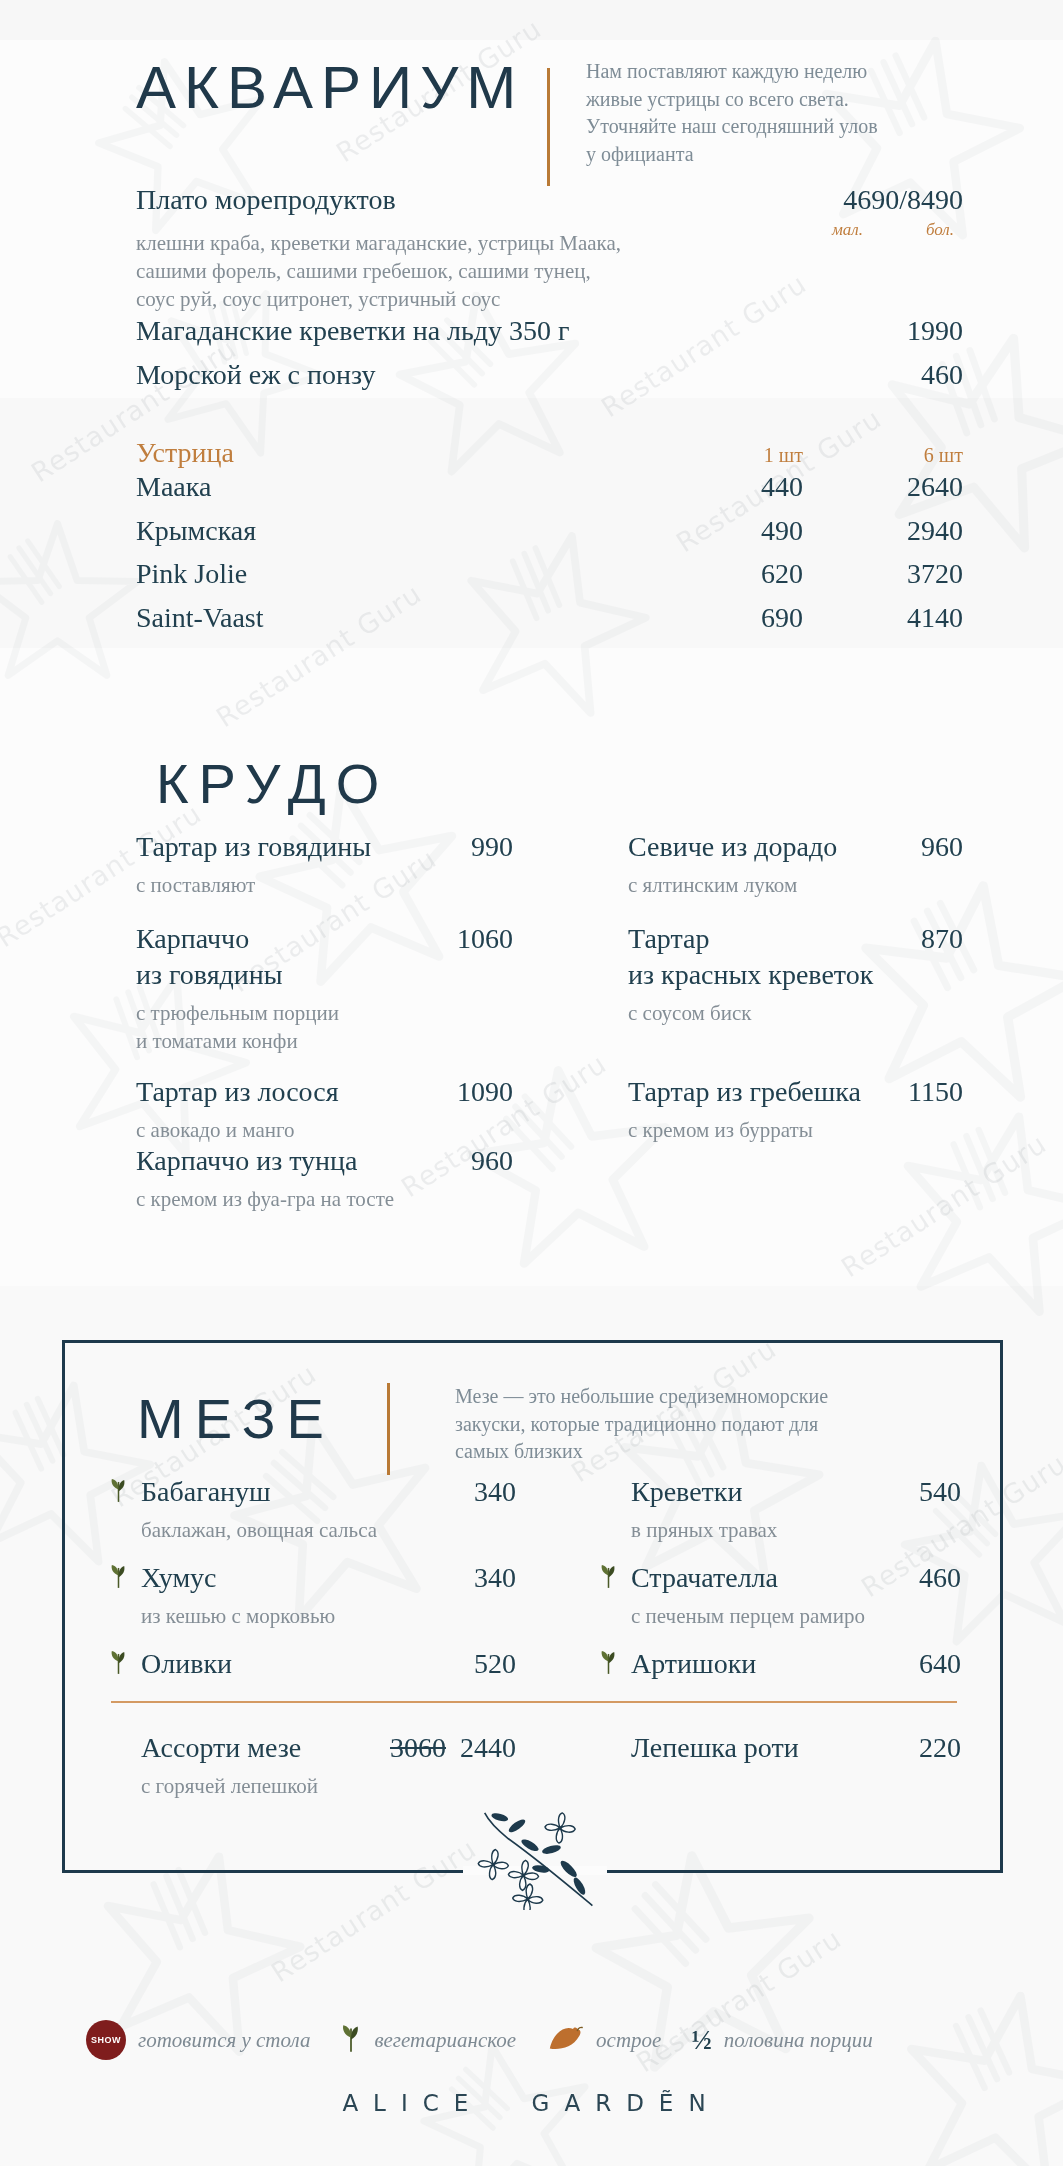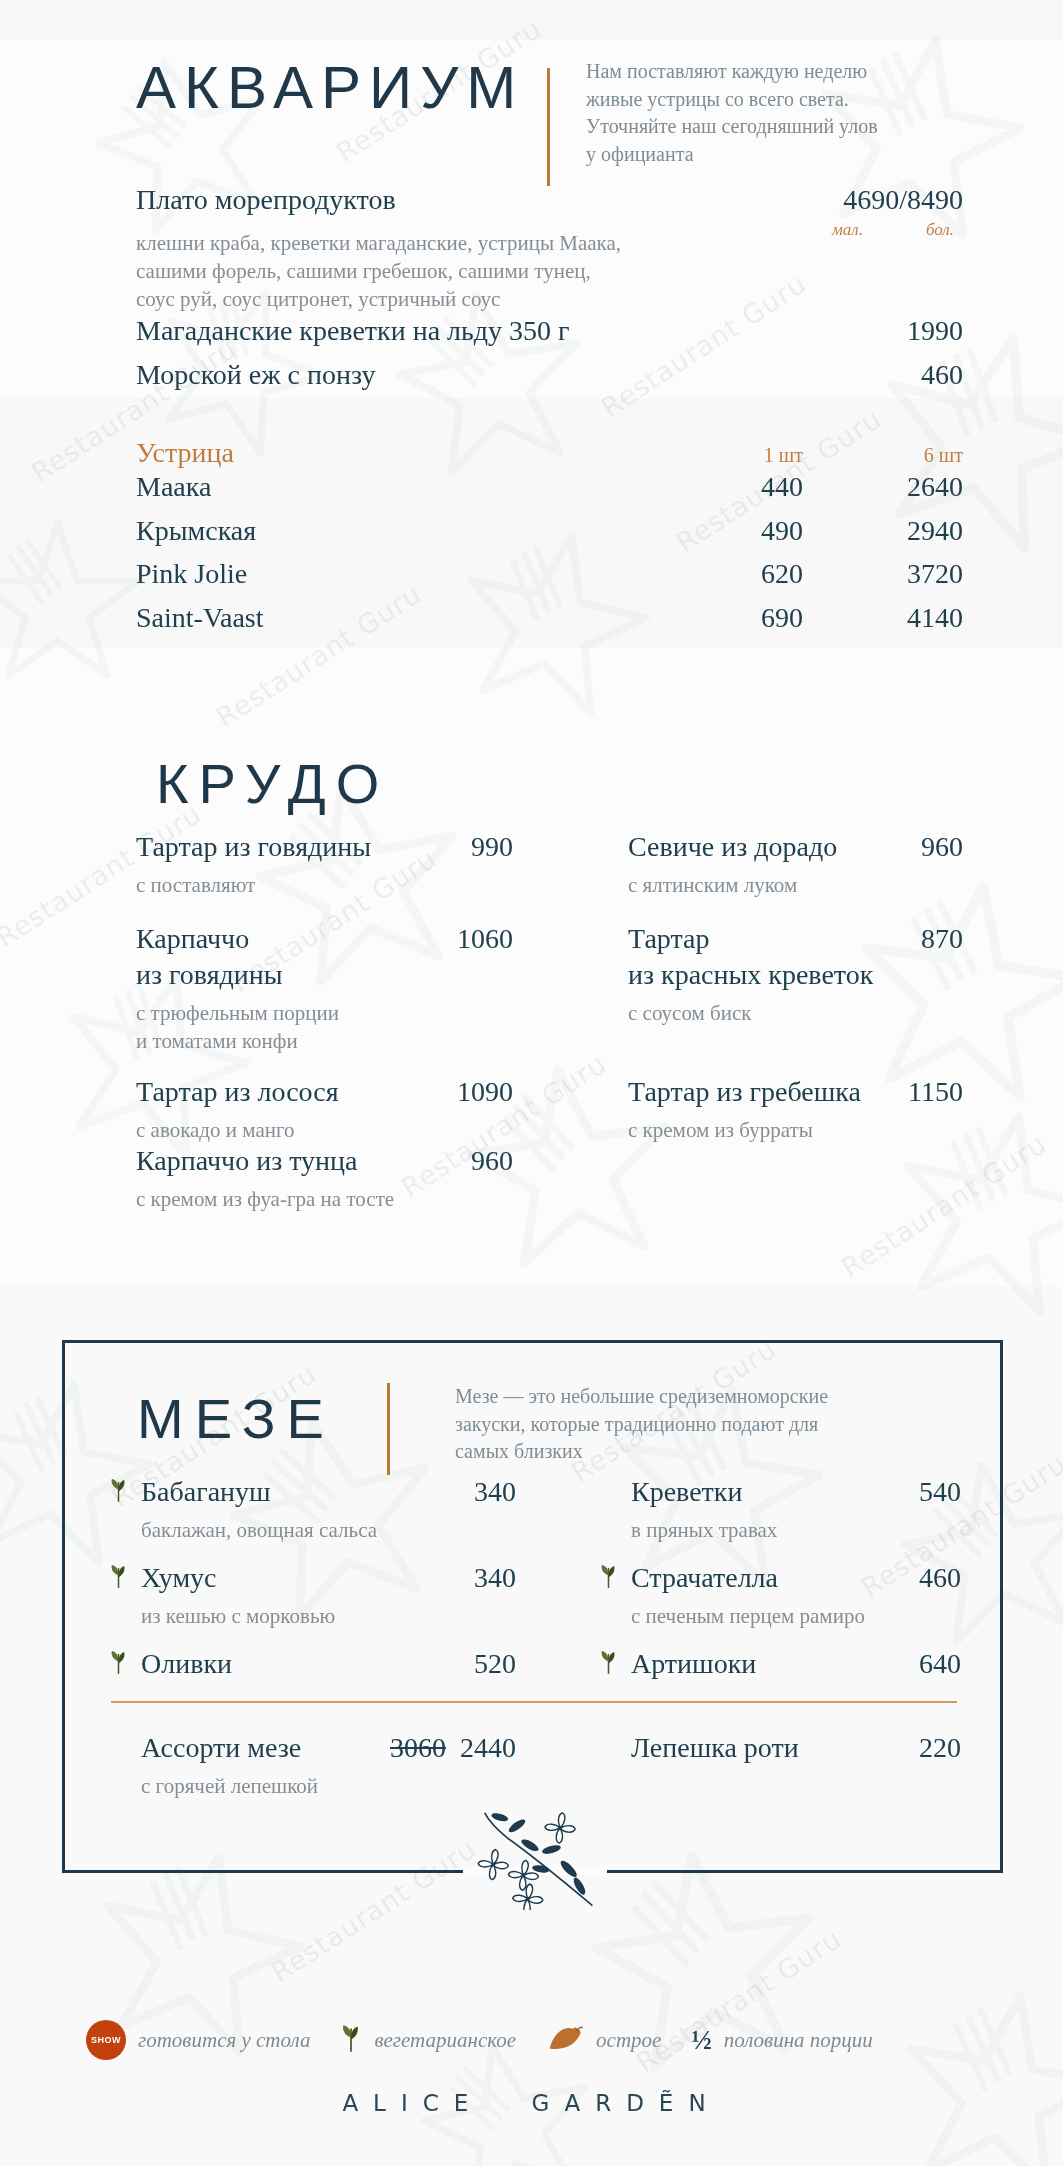--- a/index.html
+++ b/index.html
@@ -38,21 +38,21 @@
   .strike{text-decoration:line-through;margin-right:14px;}
   
   .meze-box{position:absolute;left:62px;top:1340px;width:941px;height:533px;border:3px solid #1e3a4c;box-sizing:border-box;}
   .icon-slot{width:32px;flex:0 0 32px;align-self:center;}
   .divider{position:absolute;height:2px;background:#d49a63;}
   
   .legend{position:absolute;left:86px;top:2020px;display:flex;align-items:center;gap:30px;}
   .legend-item{display:flex;align-items:center;gap:12px;}
   .legend-label{font-style:italic;font-size:21px;color:#7e8a93;white-space:nowrap;}
   .show-badge{
-    width:40px;height:40px;border-radius:50%;background:#c2410c;color:#fff;
+    width:40px;height:40px;border-radius:50%;background:#7f1d1d;color:#fff;
     display:flex;align-items:center;justify-content:center;
     font-family:"Liberation Sans",sans-serif;font-size:9px;font-weight:bold;letter-spacing:.5px;
   }
   .half-glyph{font-size:27px;font-weight:bold;color:#22404e;}
   .small-sizes{
     position:absolute;left:832px;top:220px;width:122px;display:flex;justify-content:space-between;
     font-style:italic;font-size:17px;color:#c07e3e;
   }
   .brand{
     position:absolute;left:0;top:2090px;width:100%;text-align:center;

